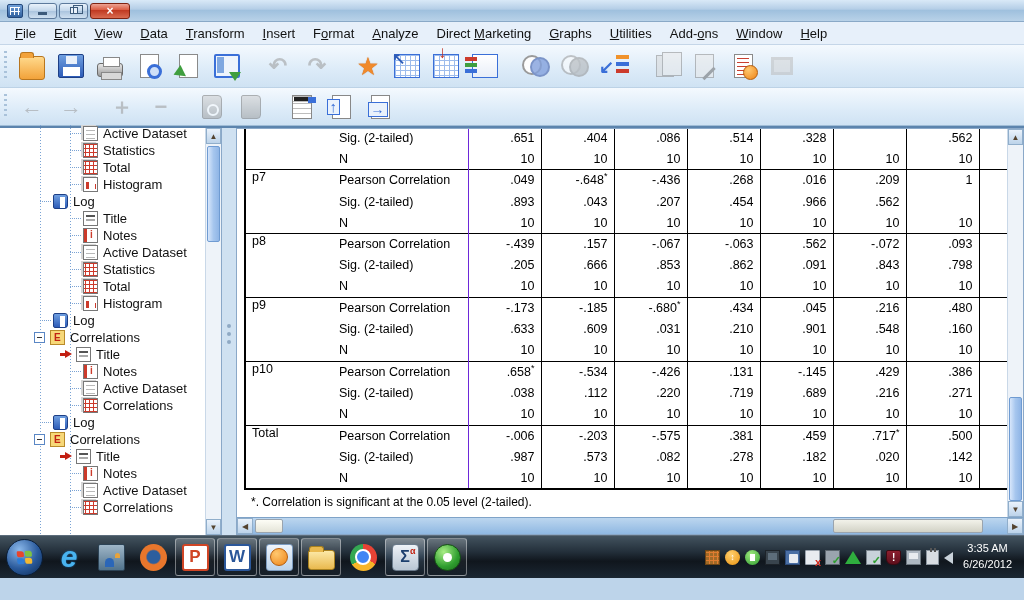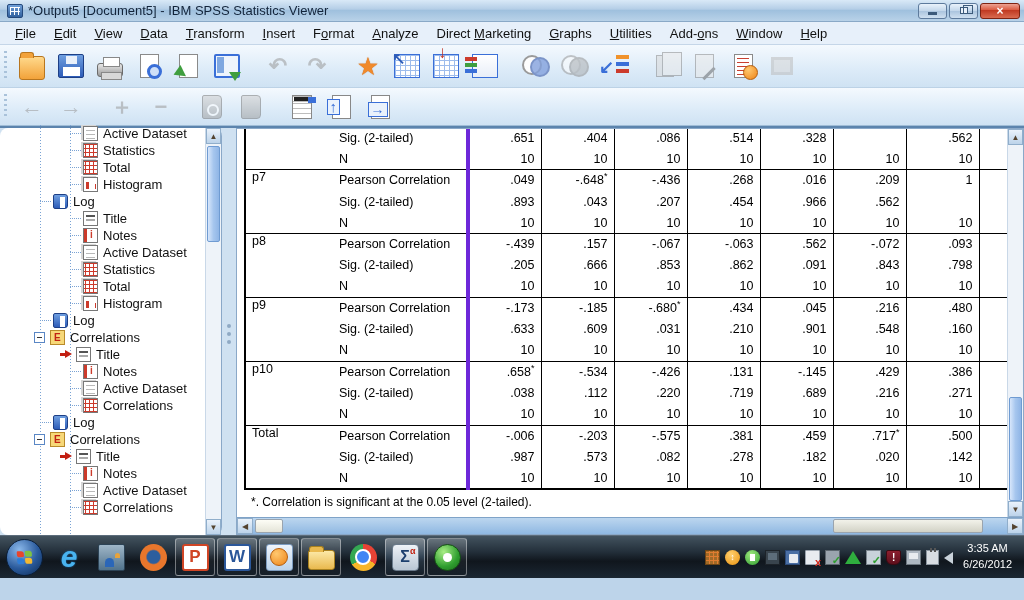--- a/index.html
+++ b/index.html
@@ -73,21 +73,21 @@
   .i-outline { background:#fff; border:1px solid #888; width:20px; height:24px; background-image:repeating-linear-gradient(#bdbdbd 0 1px,transparent 1px 5px); background-position:0 7px;}
   .i-outline::before { content:""; position:absolute; top:1px; left:1px; right:1px; height:4px; background:#222; }
   .i-outline::after { content:""; position:absolute; top:1px; right:-5px; width:8px; height:6px; background:#3a6fd8;}
   .i-promote { background:#fff; border:1px solid #888; width:19px; height:24px;}
   .i-promote::before { content:"↑"; position:absolute; left:-6px; top:3px; font-size:15px; font-weight:bold; color:#3a6fd8; background:#eaf2fc; border:1px solid #3a6fd8; line-height:14px; padding:0 2px;}
   .i-demote { background:#fff; border:1px solid #888; width:19px; height:24px;}
   .i-demote::before { content:"→"; position:absolute; left:-4px; top:6px; font-size:14px; font-weight:bold; color:#3a6fd8; background:#eaf2fc; border:1px solid #3a6fd8; line-height:13px; padding:0 2px;}
 
   
   .main { height:409px; display:flex; background:#cfe1f1; border-top:2px solid #5c84ad; position:relative; }
-  .outline { width:222px; background:#fff; border-right:1px solid #8aa8c8; display:flex;border-radius:8px; }
+  .outline { width:222px; background:#fff; border-right:1px solid #8aa8c8; display:flex; }
   .tree { width:206px; overflow:hidden; position:relative; padding-top:0;
     background-image:repeating-linear-gradient(#7aa3d4 0 1px,transparent 1px 3px),repeating-linear-gradient(#7aa3d4 0 1px,transparent 1px 3px);
     background-size:1px 100%,1px 100%; background-position:40px 0,70px 0; background-repeat:no-repeat; }
   .trow { display:flex; align-items:center; height:17px; font-size:13px; color:#111; white-space:nowrap; }
   .trow .stub { width:11px; border-top:1px dotted #7aa3d4; margin-right:2px; flex:none;}
   .exp { width:11px; height:11px; border:1px solid #5a87c5; background:#fff; position:relative; margin-right:5px; flex:none;}
   .exp::after { content:""; position:absolute; left:2px; top:4px; width:5px; height:1px; background:#333;}
   .cur { width:13px; height:9px; position:relative; margin-right:3px; flex:none;}
   .cur::before { content:""; position:absolute; left:0; top:3px; width:6px; height:3px; background:#c21f12;}
   .cur::after { content:""; position:absolute; left:5px; top:0; border-top:4.5px solid transparent; border-bottom:4.5px solid transparent; border-left:7px solid #c21f12;}
@@ -118,21 +118,21 @@
   .hbtn { position:absolute; top:0; width:16px; height:16px; background:linear-gradient(#eaf2fb,#bcd3ea); border:1px solid #90aecb; display:flex; align-items:center; justify-content:center; font-size:8px; color:#54432f;}
   .hthumb { position:absolute; top:1px; height:14px; border-radius:2px; }
 
   
   .tablewrap { margin:-2px 0 0 7px; width:770px; overflow:hidden; }
   table.pivot { border-collapse:collapse; table-layout:fixed; width:794px; border-left:2px solid #000; border-bottom:2px solid #000;}
   table.pivot td, table.pivot th { height:21.3px; font-size:12.5px; font-weight:normal; color:#000; padding:0 6px; overflow:hidden; white-space:nowrap;}
   td.rowlabel { vertical-align:top; text-align:left; padding-top:2px;}
   td.statlabel { text-align:left; }
   td.num { text-align:right; border-left:1px solid #000; padding-right:10px;}
-  td.num.thick { border-left:4px solid #6d28d9; }
+  td.num.thick { border-left:1px solid #6d28d9; }
   tr.gsep td { border-top:1px solid #000; }
   td.num sup { font-size:9px; line-height:1; vertical-align:top; position:relative; top:-1px;}
   .footnote { font-size:12px; color:#000; margin:5px 12px 0 14px; }
 
   
   .statusbar { height:22px; background:#e0eaf5; border-top:1px solid #8aa8c8; display:flex; align-items:stretch; padding:2px 3px; gap:3px;}
   .scell { border:1px solid; border-color:#8a9cb2 #fff #fff #8a9cb2; font-size:12px; color:#222; display:flex; align-items:center; justify-content:center; white-space:nowrap; overflow:hidden;}
 
   
   .taskbar { height:43px; background:linear-gradient(#43535f,#232f3a 38%,#10161d 60%,#1b2733); display:flex; align-items:center; padding:0 4px; border-top:1px solid #5d6d7c;}
@@ -187,21 +187,20 @@
   .clock { color:#fff; font-size:11px; text-align:center; line-height:1.45; margin:0 8px 0 10px; white-space:nowrap;}
 </style>
 </head>
 <body>
 
 <div class="screen">
   <div class="window">
 
     <div class="titlebar">
       <div class="appicon"></div>
-      <div class="titletext">*Output5 [Document5] - IBM SPSS Statistics Viewer</div>
       <div class="winbtns">
         <div class="winbtn">
             <span class="glyph-min"></span>
           </div>
         <div class="winbtn">
             <span class="glyph-restore"></span>
           </div>
         <div class="winbtn close">
             <span>×</span>
           </div>

